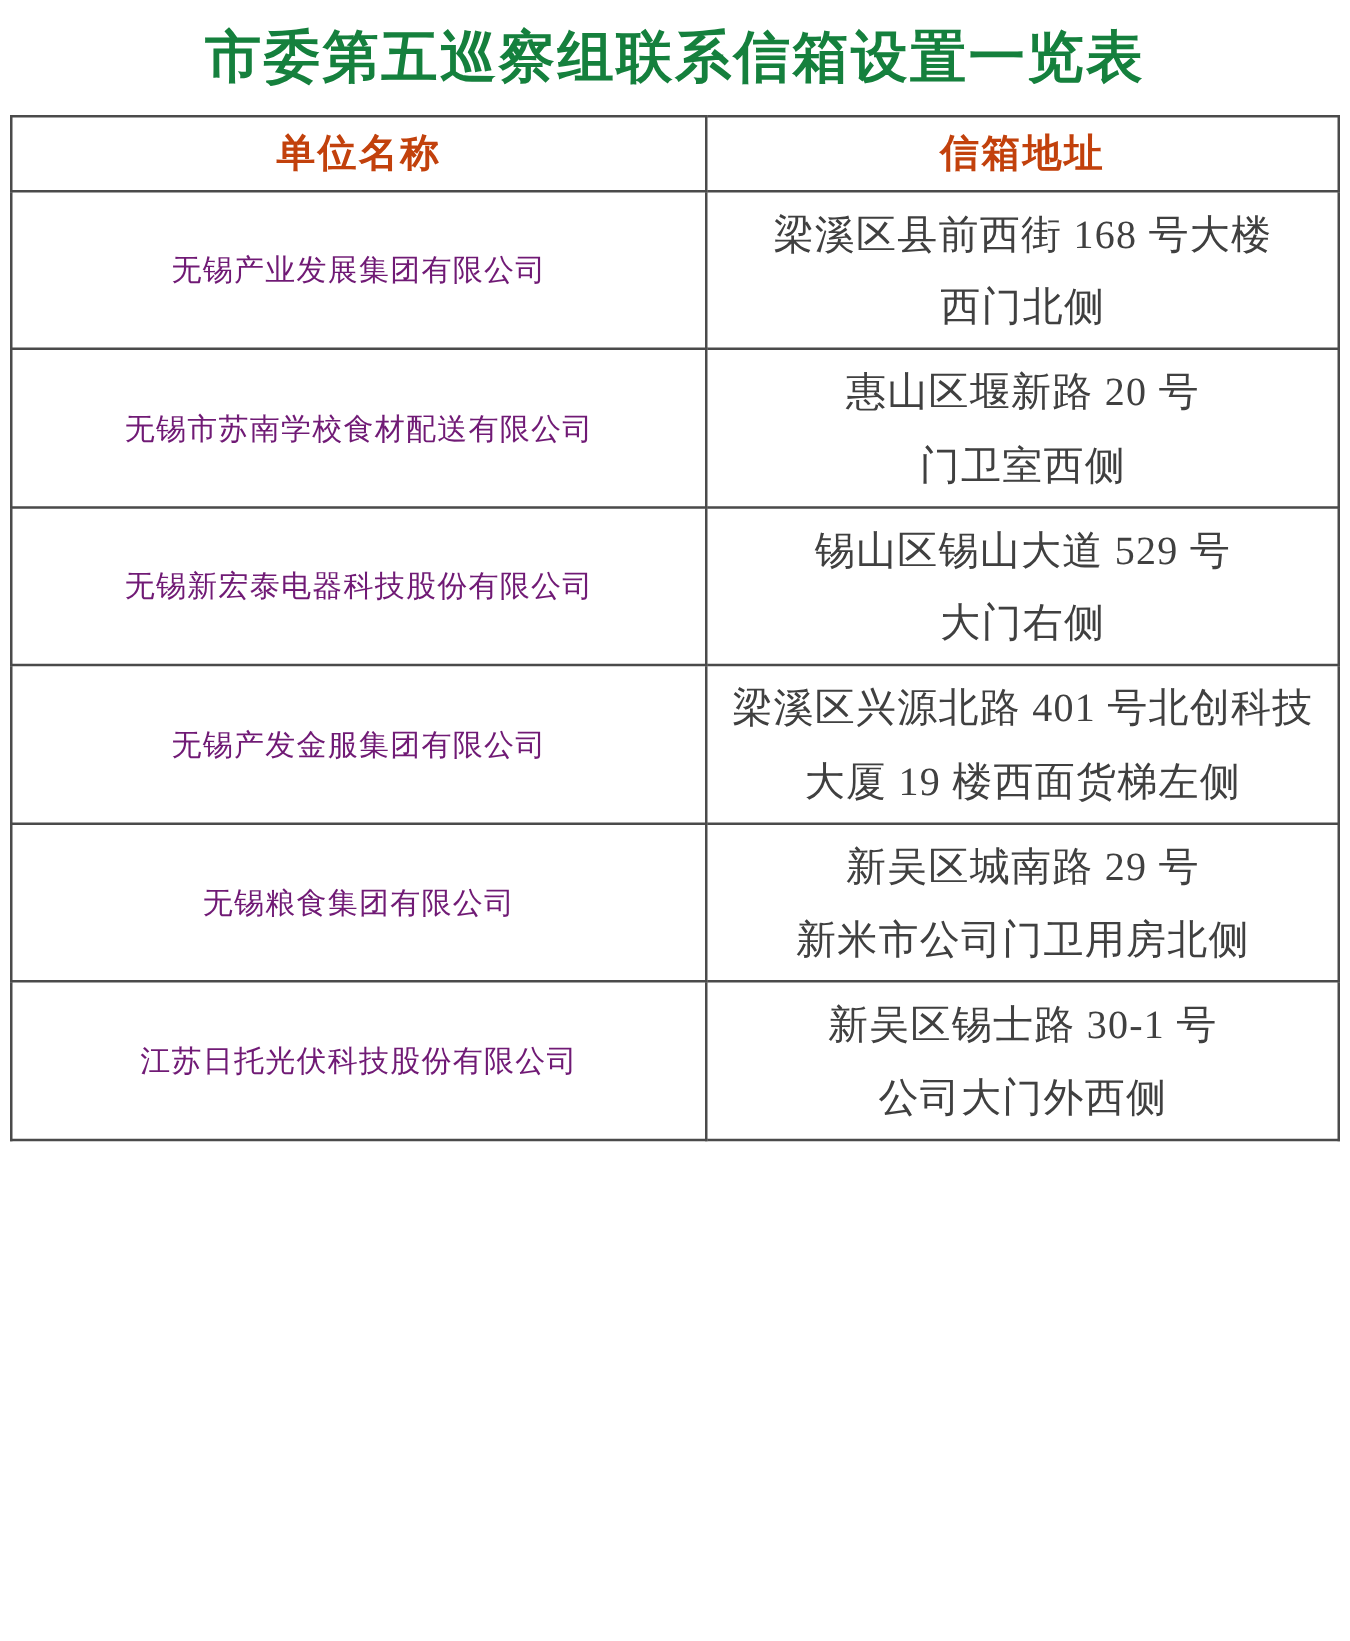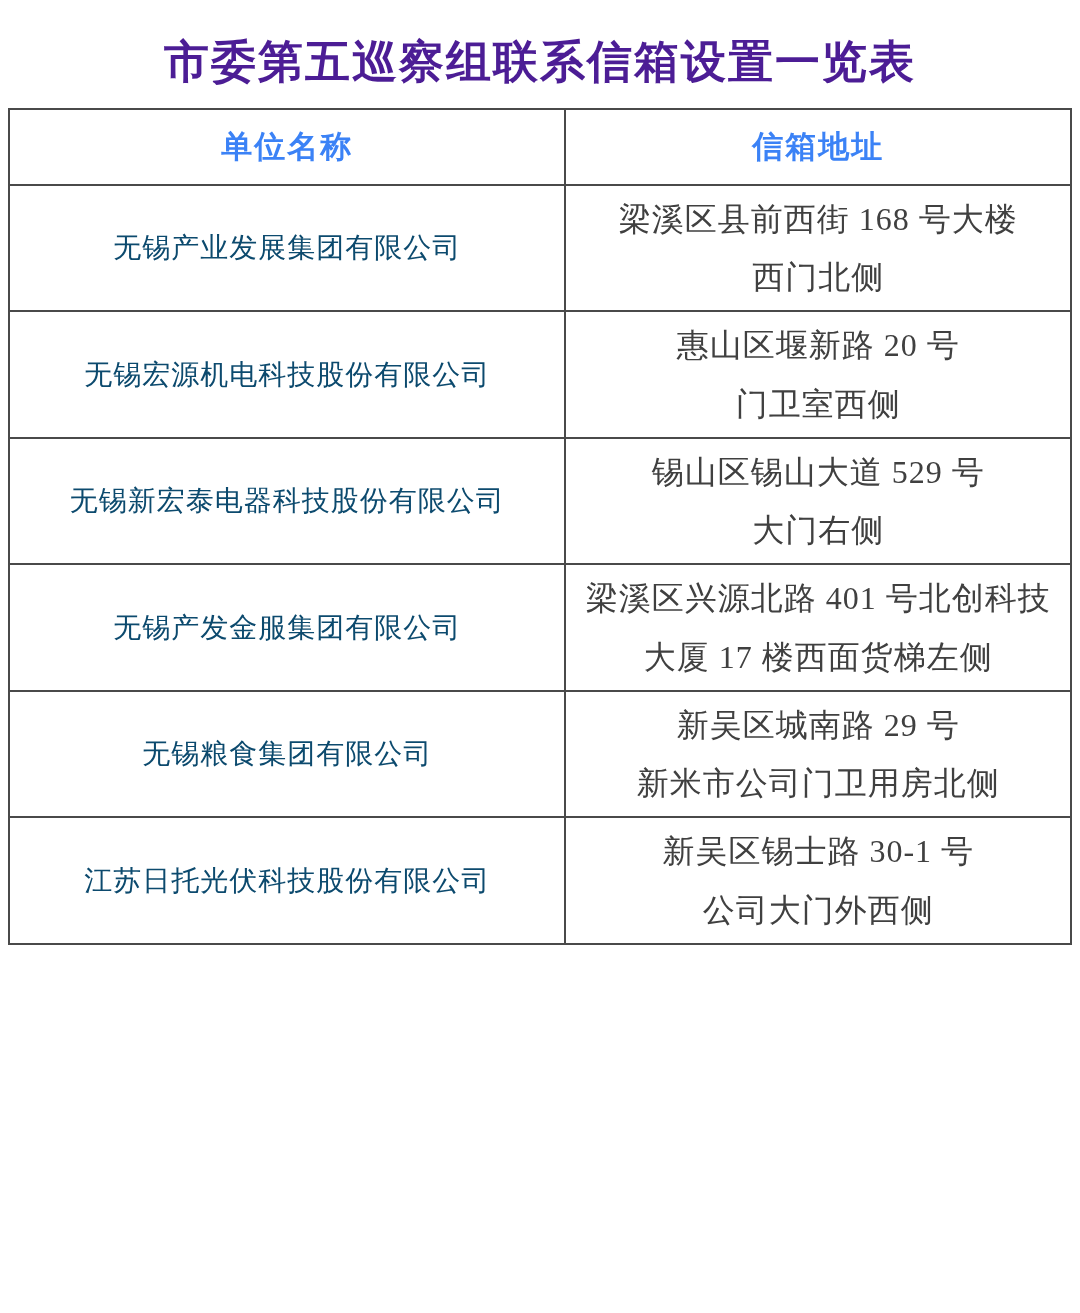--- a/index.html
+++ b/index.html
@@ -12,56 +12,56 @@
     font-family: "Liberation Serif", "DejaVu Serif", serif;
     color: #000000;
   }
   .page {
     width: 1080px;
     height: 1313px;
     background: #ffffff;
     overflow: hidden;
   }
   .doc-title {
-    margin-top: 32px;
+    margin-top: 16px;
     text-align: center;
     font-size: 45px;
     font-weight: 700;
     letter-spacing: 2px;
     font-family: "Liberation Serif", "DejaVu Serif", serif;
-    color: #4c1d95;
+    color: #15803d;
   }
   table.mailbox-table {
     margin: 16px auto 0 auto;
     width: 1064px;
     border-collapse: collapse;
     table-layout: fixed;
   }
   table.mailbox-table th,
   table.mailbox-table td {
     border: 2px solid #4a4a4a;
     text-align: center;
     vertical-align: middle;
     padding: 4px 10px;
   }
   col.col-unit { width: 52.4%; }
   col.col-addr { width: 47.6%; }
   th.header-cell {
-    height: 76px;
+    height: 60px;
     font-family: Liberation Sans, sans-serif;
     font-weight: 700;
     font-size: 31px;
     letter-spacing: 2px;
-    color: #3b82f6;
+    color: #c2410c;
   }
   td.company-cell {
     height: 125px;
-    font-size: 28px;
+    font-size: 24px;
     letter-spacing: 1px;
-    color: #0c4a6e;
+    color: #701a75;
   }
   td.address-cell {
     height: 125px;
     font-size: 32px;
     letter-spacing: 1px;
     color: #404040;
   }
   .addr-line {
     line-height: 1.82;
   }
@@ -90,41 +90,41 @@
         <td class="company-cell">无锡产业发展集团有限公司</td>
         <td class="address-cell">
           <div class="addr-line">梁溪区县前西街 168 号大楼</div>
           <div class="addr-line">西门北侧</div>
         </td>
       </tr>
 
 
 
       <tr>
-        <td class="company-cell">无锡宏源机电科技股份有限公司</td>
+        <td class="company-cell">无锡市苏南学校食材配送有限公司</td>
         <td class="address-cell">
           <div class="addr-line">惠山区堰新路 20 号</div>
           <div class="addr-line">门卫室西侧</div>
         </td>
       </tr>
 
       <tr>
         <td class="company-cell">无锡新宏泰电器科技股份有限公司</td>
         <td class="address-cell">
           <div class="addr-line">锡山区锡山大道 529 号</div>
           <div class="addr-line">大门右侧</div>
         </td>
       </tr>
 
 
       <tr>
         <td class="company-cell">无锡产发金服集团有限公司</td>
         <td class="address-cell">
           <div class="addr-line">梁溪区兴源北路 401 号北创科技</div>
-          <div class="addr-line">大厦 17 楼西面货梯左侧</div>
+          <div class="addr-line">大厦 19 楼西面货梯左侧</div>
         </td>
       </tr>
 
       <tr>
         <td class="company-cell">无锡粮食集团有限公司</td>
         <td class="address-cell">
           <div class="addr-line">新吴区城南路 29 号</div>
           <div class="addr-line">新米市公司门卫用房北侧</div>
         </td>
       </tr>

